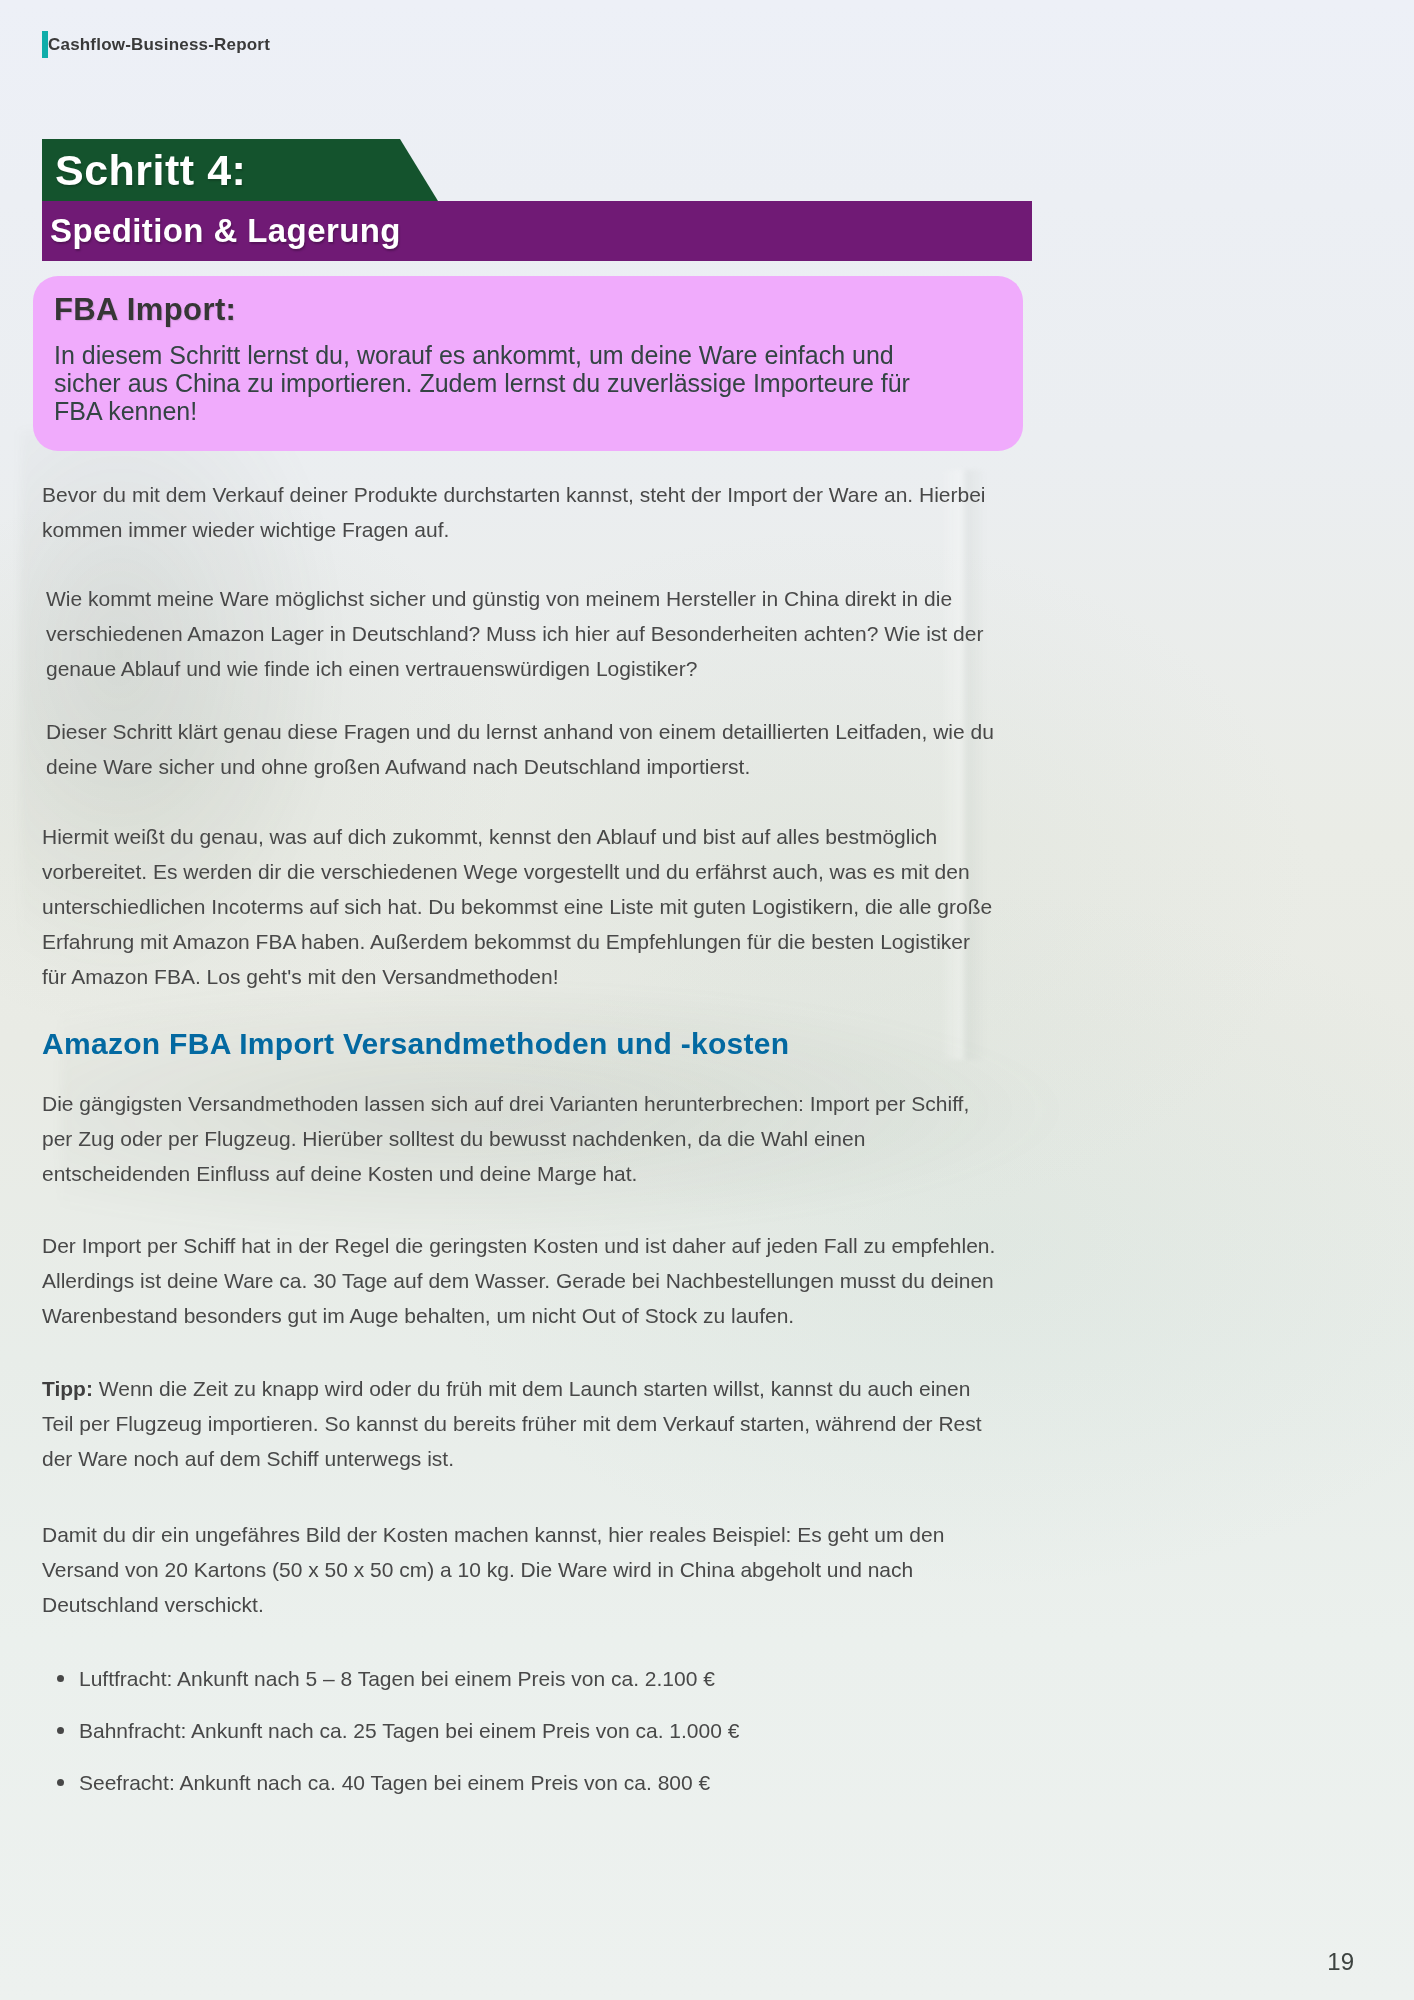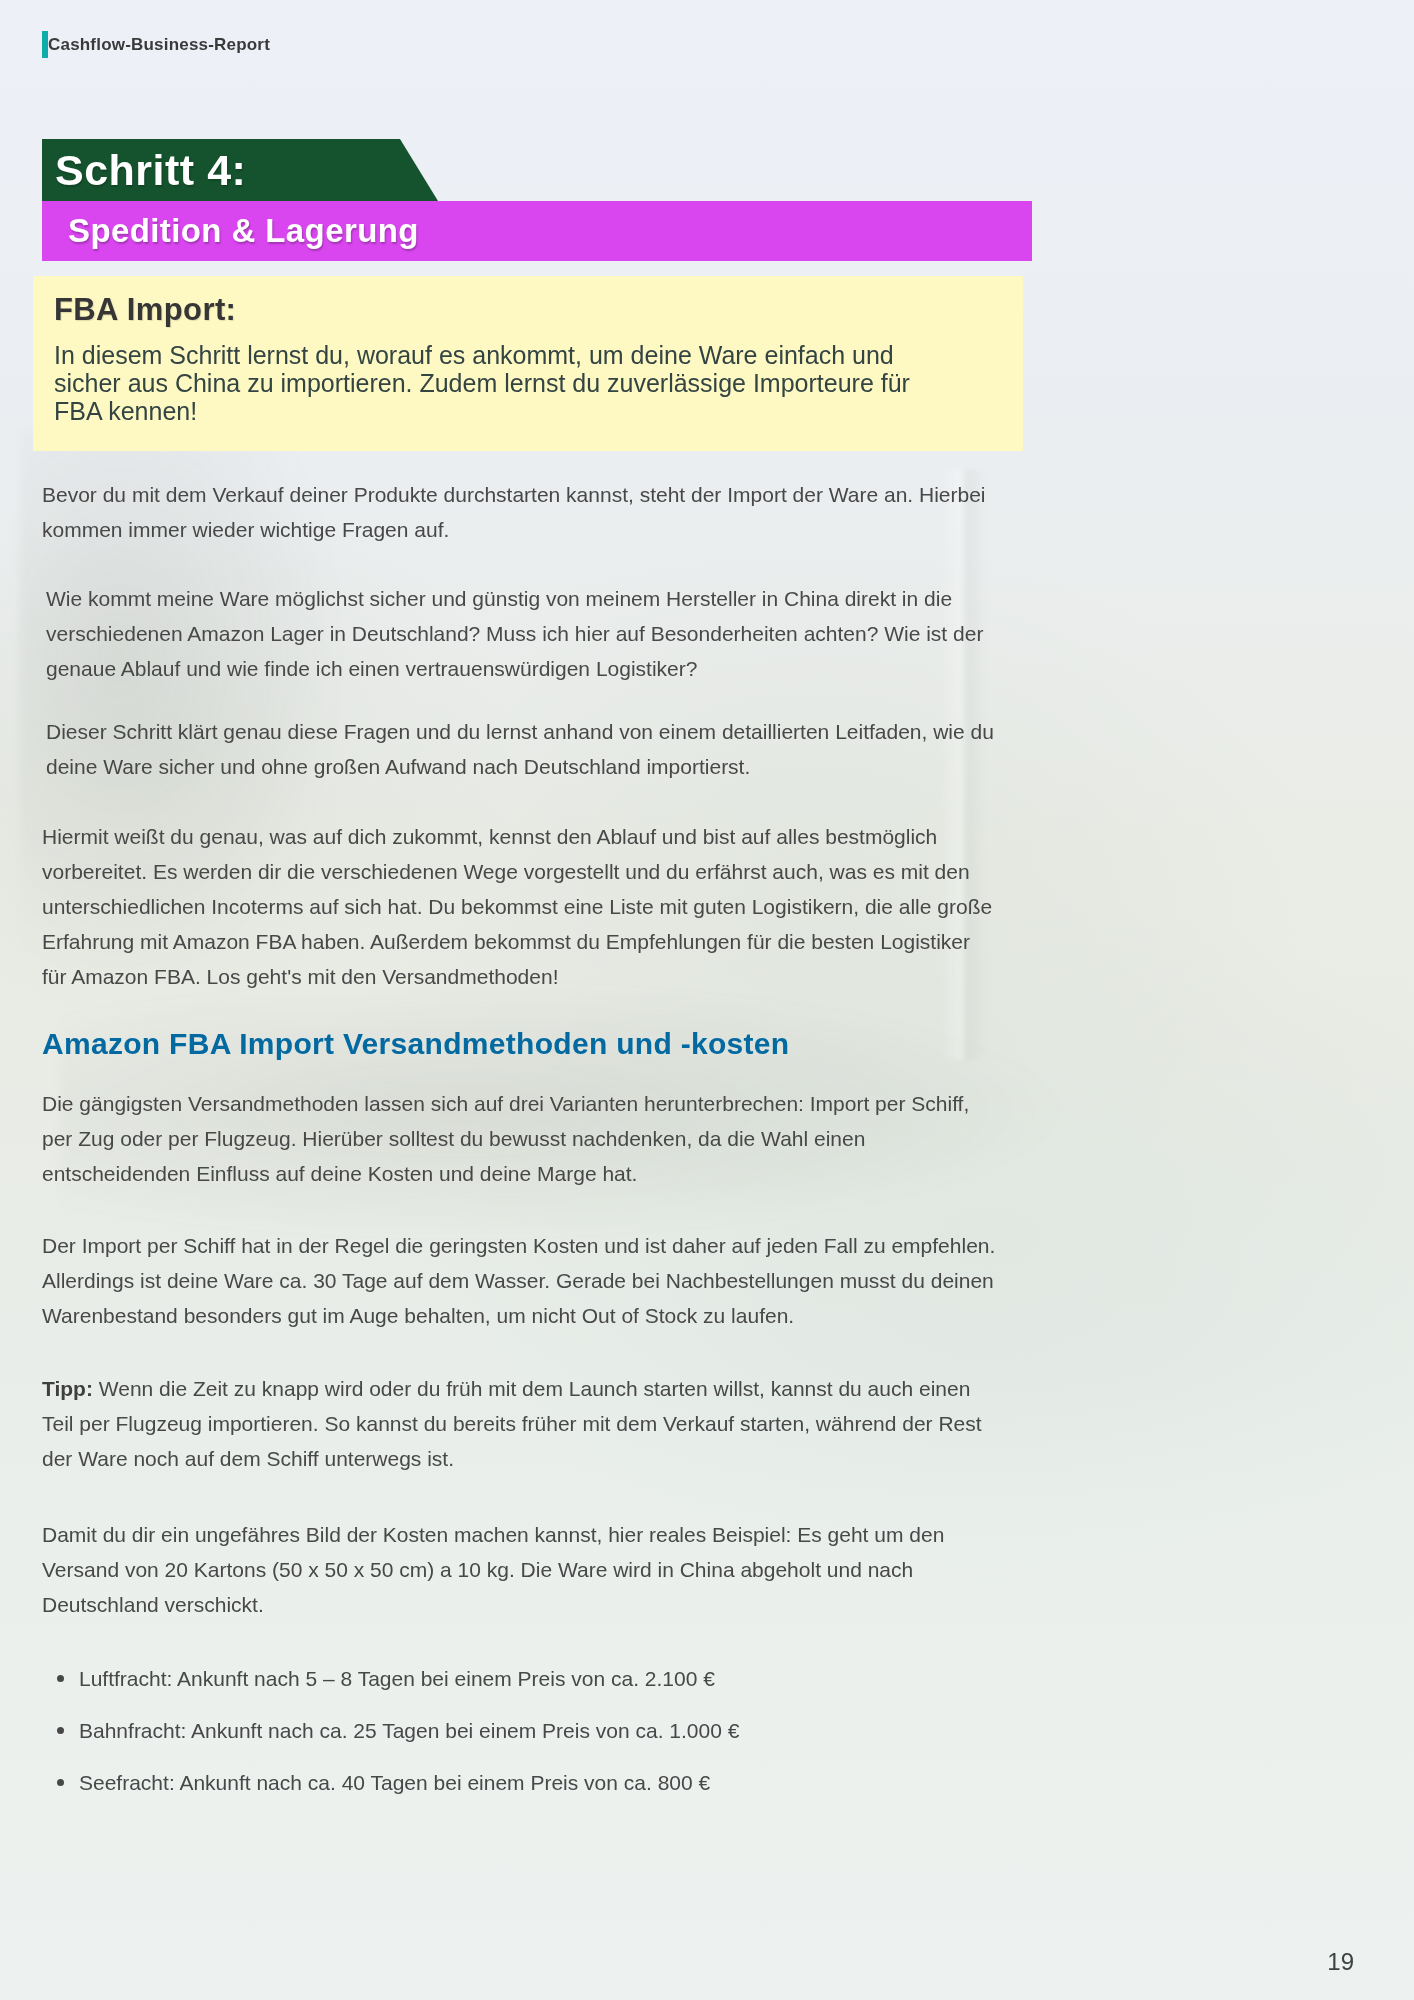--- a/index.html
+++ b/index.html
@@ -49,35 +49,36 @@
     background: #14532d;
     clip-path: polygon(0 0, 358px 0, 396px 100%, 0 100%);
     display: flex; align-items: center;
     padding-left: 13px;
   }
   .step-banner .step-title {
     color: #ffffff; font-weight: bold; font-size: 43px; letter-spacing: 0.5px;
     text-shadow: 1px 2px 2px rgba(0,0,0,0.18);
   }
   .step-sub-banner {
-    width: 990px; height: 60px; background: #d946ef;
-    display: flex; align-items: center; padding-left: 26px;
+    width: 990px; height: 60px; background: #701a75;
+    display: flex; align-items: center; padding-left: 8px;
   }
   .step-sub-banner .step-subtitle {
     color: #ffffff; font-weight: bold; font-size: 33px; letter-spacing: 0.4px;
     text-shadow: 1px 2px 2px rgba(0,0,0,0.25);
   }
 
   
   .intro-box {
     position: relative; left: -9px;
     margin-top: 15px;
     width: 990px;
-    background: #fef9c3;
+    background: #f0abfc;
     padding: 16px 26px 26px 21px;
+    border-radius: 25px;
   }
   .intro-box .intro-heading {
     font-size: 31px; font-weight: bold; color: #363636; letter-spacing: 0.4px;
     text-shadow: 1px 1px 1px rgba(0,0,0,0.12);
     margin-bottom: 13px;
   }
   .intro-box .intro-body {
     font-size: 25px; line-height: 28px; color: #334443; max-width: 900px;
   }
 

